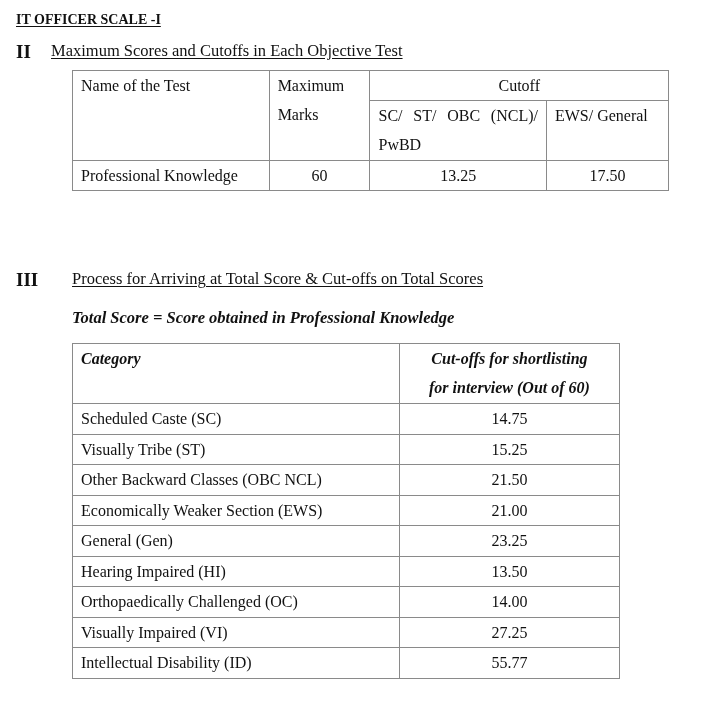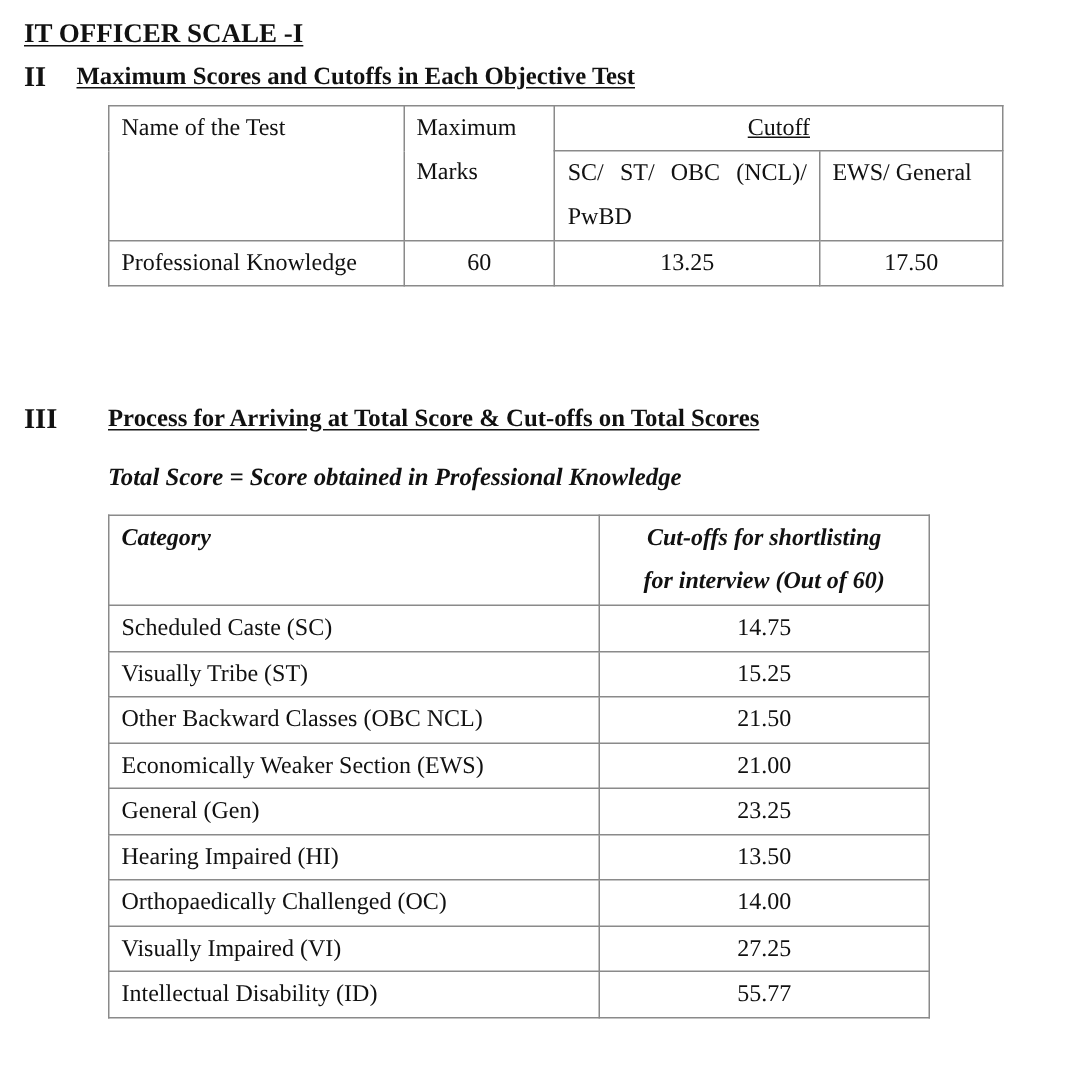--- a/index.html
+++ b/index.html
@@ -3,26 +3,26 @@
   <meta charset="utf-8">
   <style>
     html, body { margin: 0; padding: 0; background: #ffffff; }
     body {
       width: 712px; height: 712px; position: relative; overflow: hidden;
       font-family: "Liberation Serif", "DejaVu Serif", serif;
       color: #111; font-size: 16px;
     }
     .abs { position: absolute; }
     .title {
-      left: 16px; top: 12px; font-weight: bold; font-size: 18px;
+      left: 16px; top: 12px; font-weight: bold; font-size: 14px;
       text-decoration: underline; text-underline-offset: 2px;
     }
     .sec-num { font-weight: bold; font-size: 19px; }
     .sec-title {
-      font-weight: bold; font-size: 16.5px;
+      font-weight: normal; font-size: 16.5px;
       text-decoration: underline; text-underline-offset: 2px;
     }
     table { border-collapse: collapse; position: absolute; }
     td {
       border: 1px solid #8a8a8a; padding: 0 8px; vertical-align: top;
       font-size: 16px; line-height: 29px;
     }
     .t1 { left: 72px; top: 70px; width: 597px; }
     .t1 td.c { text-align: center; }
     .t2 { left: 72px; top: 343px; width: 548px; }
@@ -39,21 +39,21 @@
 <div class="abs sec-title" style="left:51px; top:41px;">Maximum Scores and Cutoffs in Each Objective Test</div>
 
 <table class="t1">
   <tbody>
       <tr>
     <td rowspan="2" style="width:178px; height:88px;">Name of the Test</td>
     <td rowspan="2" style="width:83px;">
       <div>Maximum</div>
       <div>Marks</div>
     </td>
-    <td colspan="2" class="c" style="height:28px;text-decoration:underline;">Cutoff</td>
+    <td colspan="2" class="c" style="height:28px;">Cutoff</td>
   </tr>
   <tr>
     <td style="width:158px; height:59px; text-align:justify;">SC/ ST/ OBC (NCL)/ PwBD</td>
     <td style="width:104px;">EWS/ General</td>
   </tr>
   <tr>
     <td style="height:29px;">Professional Knowledge</td>
     <td class="c">60</td>
     <td class="c">13.25</td>
     <td class="c">17.50</td>

